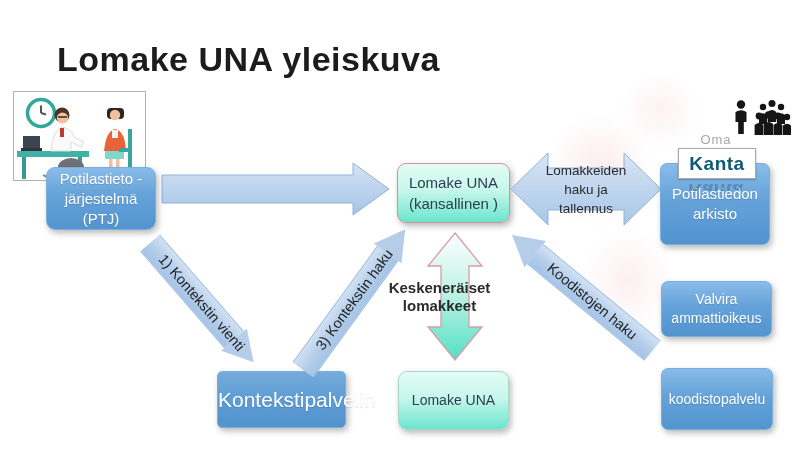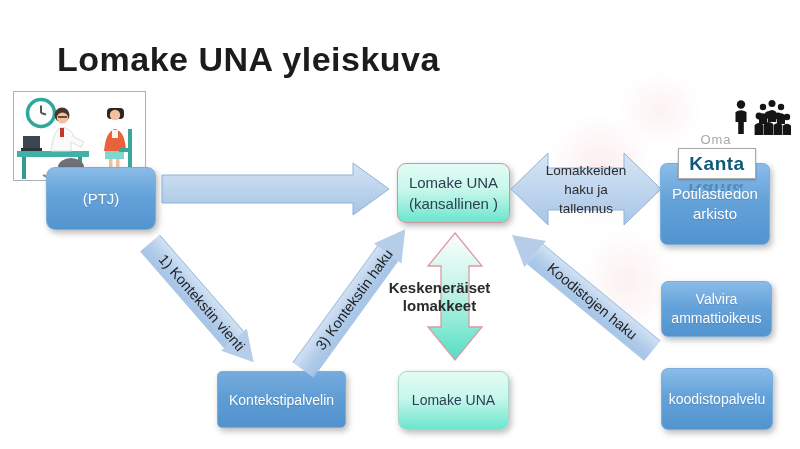--- a/index.html
+++ b/index.html
@@ -37,21 +37,21 @@
   }
   .box-mint .ln{font-size:15px; line-height:21px;}
   .ptj          {left:46px;  top:167px; width:110px; height:63px; border-radius:9px;}
   .lomake-una   {left:397px; top:163px; width:113px; height:60px; border:1px solid #c9969d;}
   .arkisto      {left:660px; top:163px; width:110px; height:82px; z-index:2;}
   .valvira      {left:661px; top:281px; width:111px; height:56px;}
   .valvira .ln, .koodisto .ln{font-size:14px; line-height:19px;}
   .koodisto     {left:661px; top:368px; width:112px; height:62px;}
   .kontekstip   {left:217px; top:371px; width:129px; height:57px; border-radius:5px;
                  background:linear-gradient(180deg,#76abdd 0%, #5e9cd4 50%, #5292cd 100%);}
-  .kontekstip .ln{font-size:14px;}
+  .kontekstip .ln{font-size:21px;}
   .tietokanta   {left:398px; top:371px; width:111px; height:59px; border:1px solid #a9d6c9; color:#2a3f55;}
   .tietokanta .ln{font-size:14px; line-height:19px;}
   
   .arr{position:absolute;}
   .arr-label{
     position:absolute; text-align:center; color:#2b2b2b;
   }
   .lbl-avaa{left:163px; top:176px; width:190px; height:26px; line-height:26px; font-size:15.5px;}
   .lbl-lomakkeiden{left:518px; top:161px; width:136px; font-size:13.5px; line-height:19px;}
   .lbl-kesken{left:382px; top:279px; width:115px; font-size:15px; line-height:18px; z-index:3;font-weight:bold;}
@@ -157,20 +157,22 @@
       <path d="M40.6,26 q4.4,-3.8 8.8,0 v10 h-8.8 z"></path>
     <circle cx="54" cy="18" r="3.2"></circle>
       <path d="M50,26.5 q4,-3.5 8,0 v9.5 h-8 z"></path>
   </svg>
 
   <div class="oma">Oma</div>
   <div class="kanta">Kanta</div>
   <div class="kanta-reflection">Kanta</div>
 
   <div class="box box-blue ptj">
+    <span class="ln">Potilastieto -</span>
+    <span class="ln">järjestelmä</span>
     <span class="ln">(PTJ)</span>
   </div>
 
   <div class="box box-mint lomake-una">
     <span class="ln">Lomake UNA</span>
     <span class="ln">(kansallinen )</span>
   </div>
 
   <div class="box box-blue arkisto">
     <span class="ln">Potilastiedon</span>

